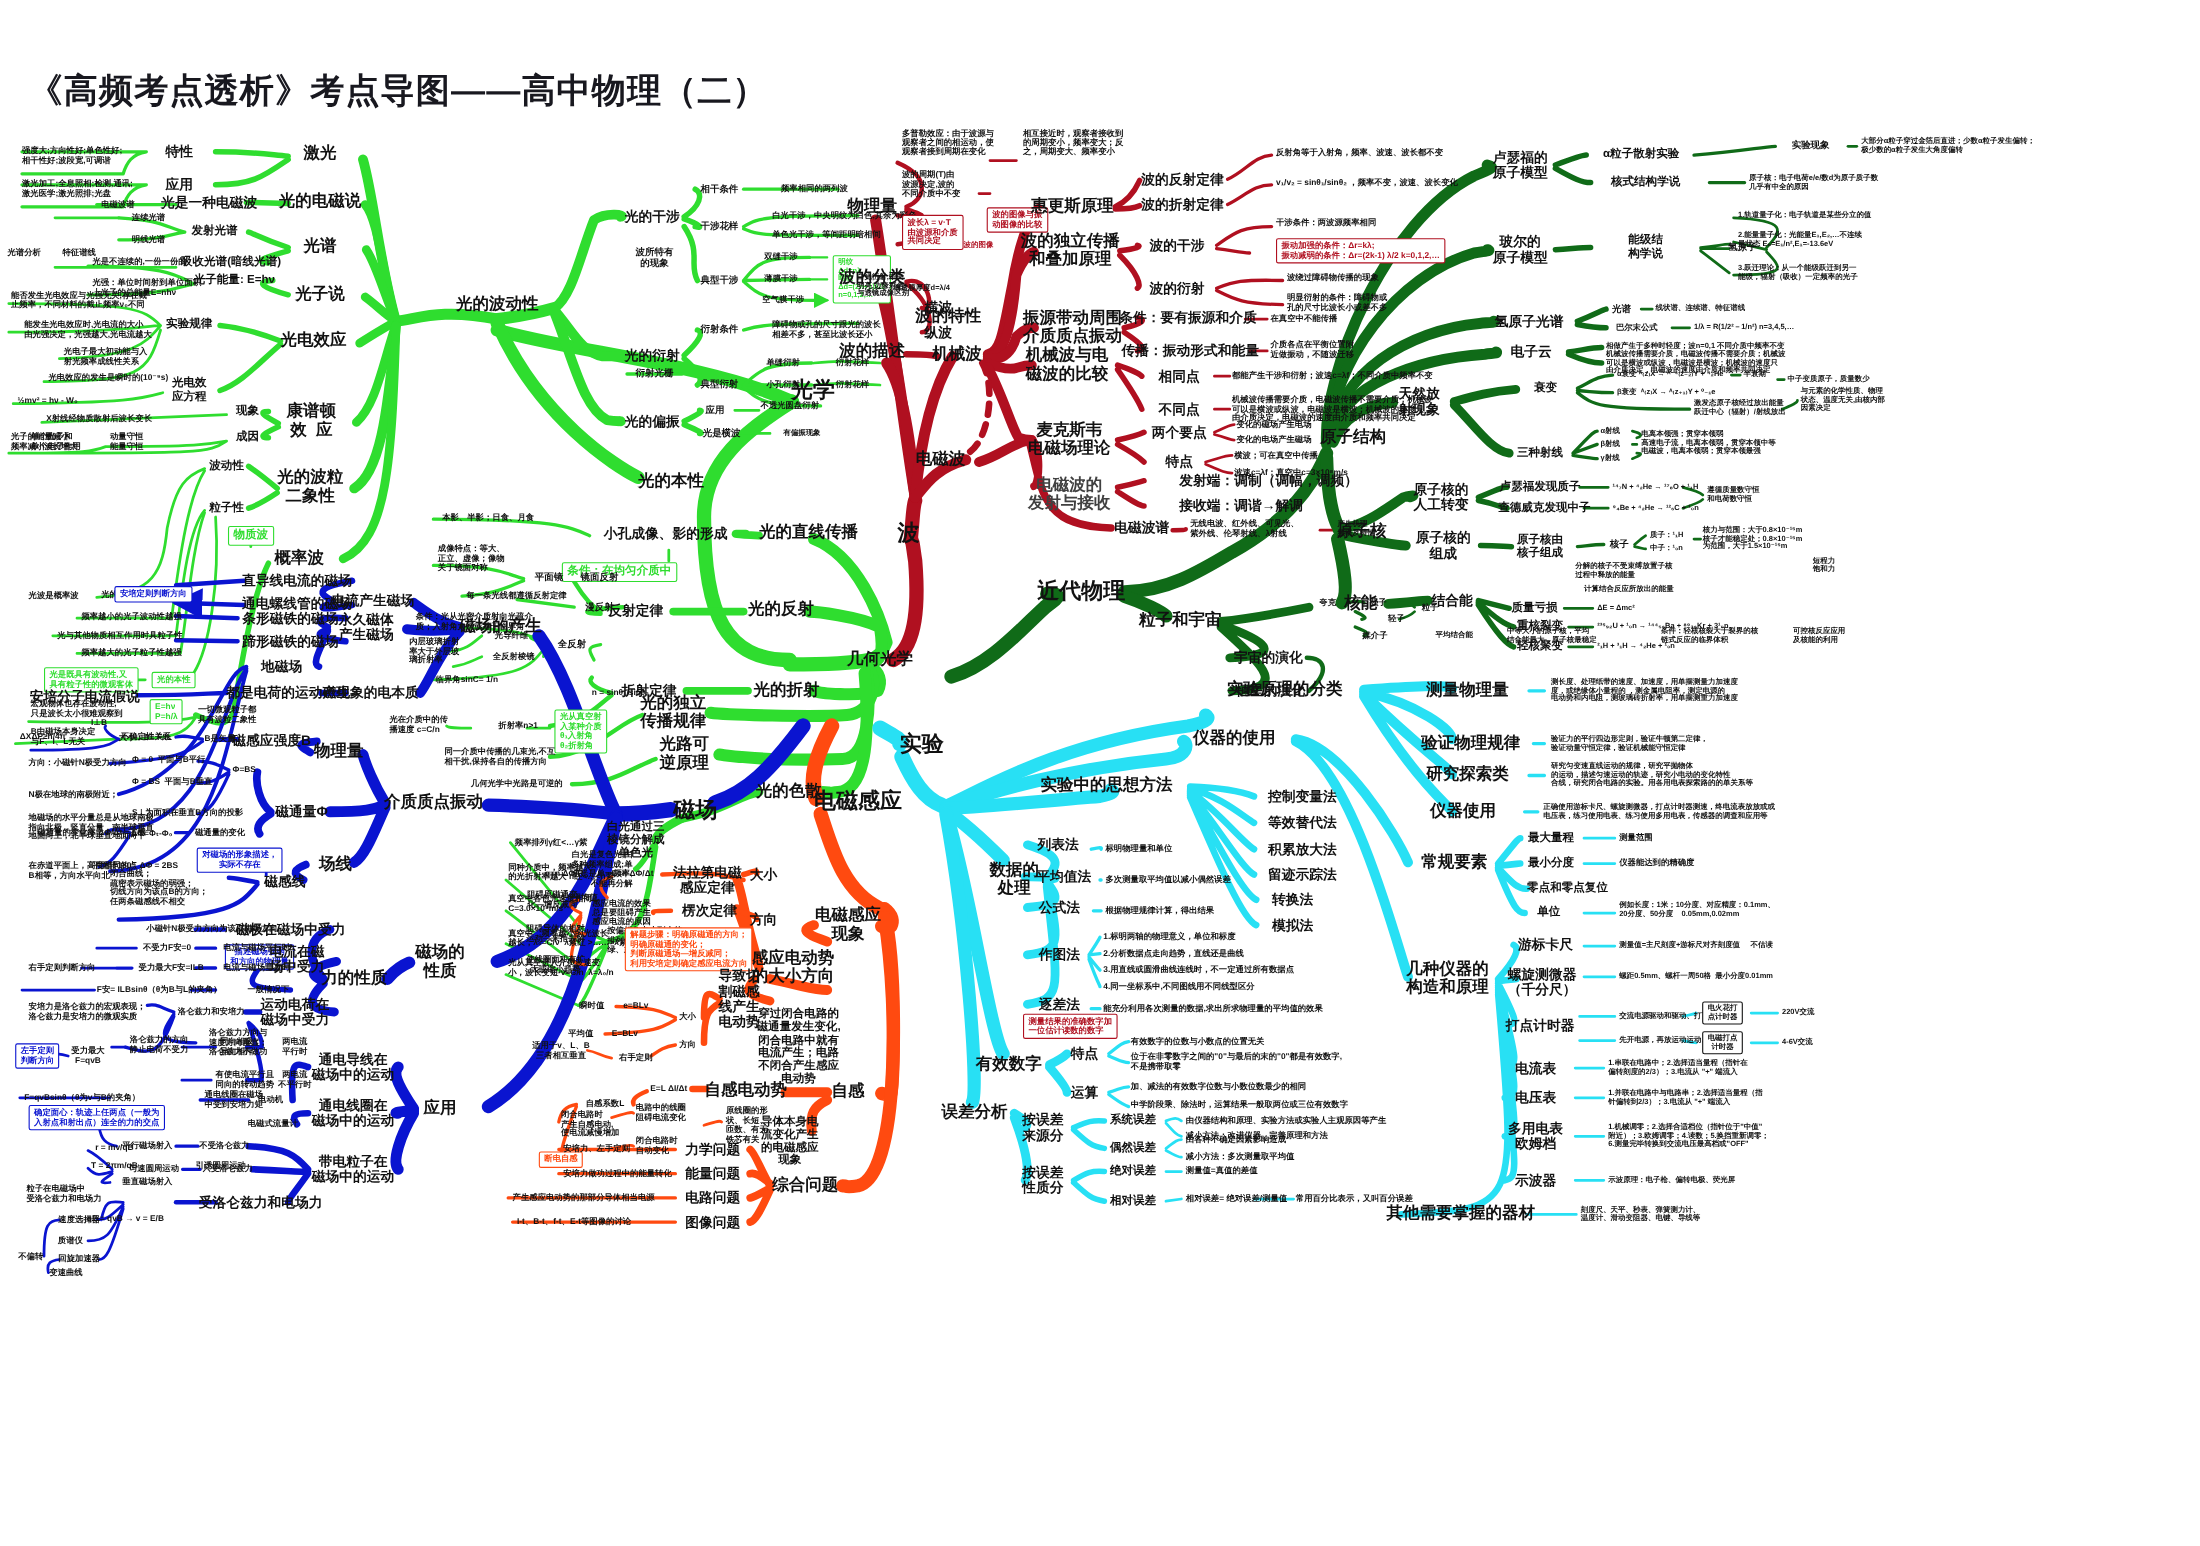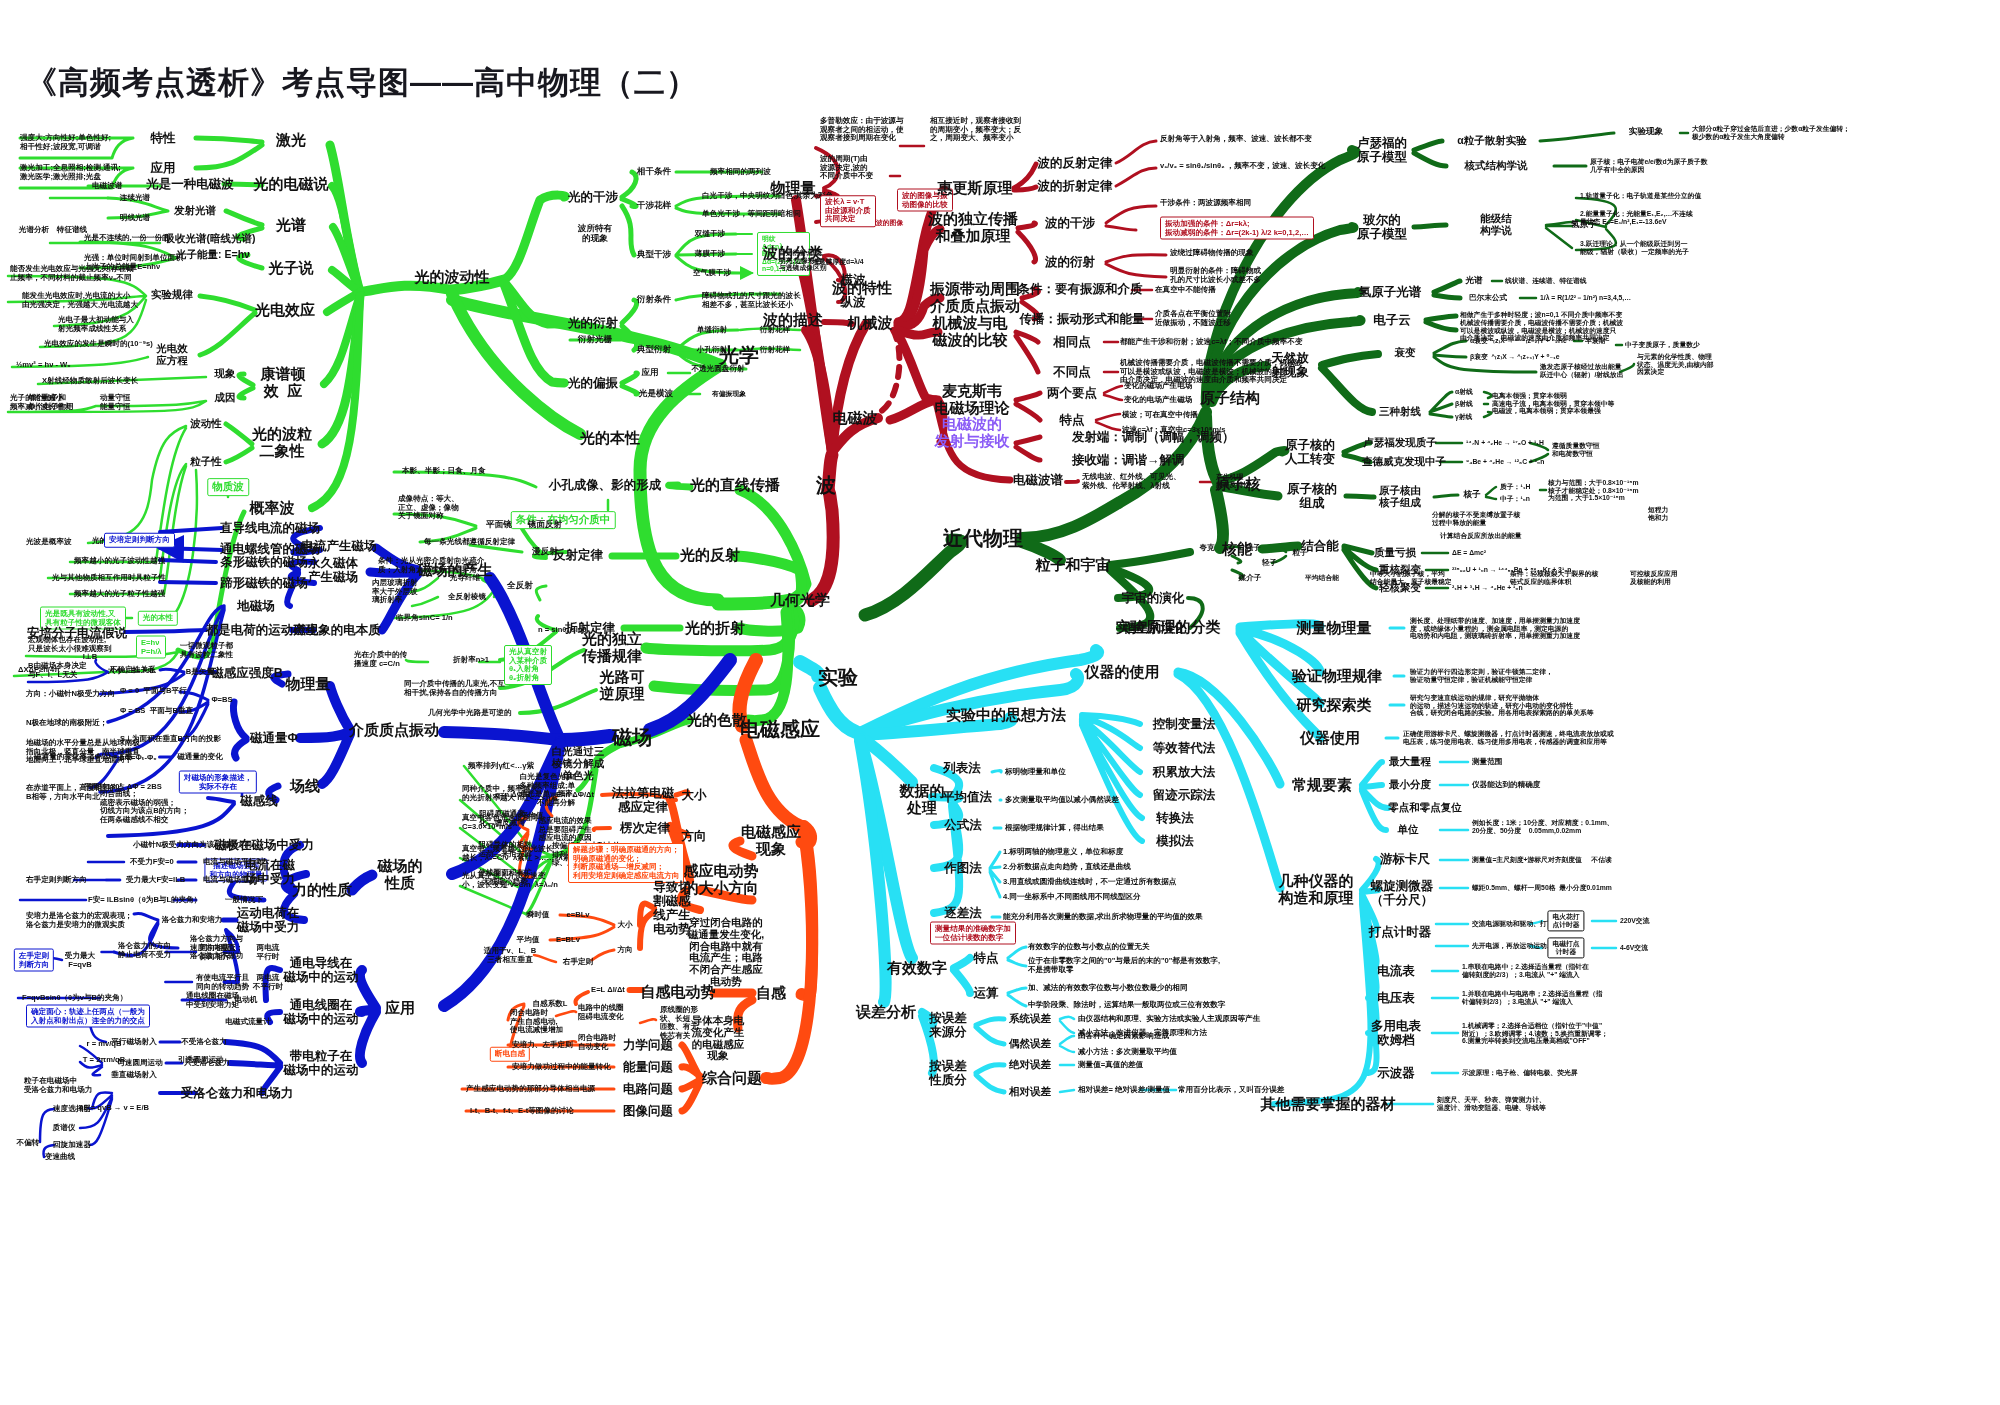--- a/index.html
+++ b/index.html
@@ -411,21 +411,21 @@
 激光医学;激光照排;光盘</div>
       <div class="n t2 ctr" style="left: 291px; top: 184px; color: rgb(17, 17, 17);">光的电磁说</div>
       <div class="n t3 ctr" style="left: 190px; top: 184px; color: rgb(17, 17, 17);">光是一种电磁波</div>
       <div class="n t6 lft" style="left: 92px; top: 186px; color: rgb(17, 17, 17);">电磁波谱</div>
       <div class="n t2 ctr" style="left: 291px; top: 225px; color: rgb(17, 17, 17);">光谱</div>
       <div class="n t4 ctr" style="left: 195px; top: 211px; color: rgb(17, 17, 17);">发射光谱</div>
       <div class="n t6 ctr" style="left: 135px; top: 198px; color: rgb(17, 17, 17);">连续光谱</div>
       <div class="n t6 ctr" style="left: 135px; top: 218px; color: rgb(17, 17, 17);">明线光谱</div>
       <div class="n t4 ctr" style="left: 210px; top: 239px; color: rgb(17, 17, 17);">吸收光谱(暗线光谱)</div>
       <div class="n t6 ctr" style="left: 72px; top: 230px; color: rgb(17, 17, 17);">特征谱线</div>
-      <div class="n t6 ctr" style="left: 22px; top: 230px; color: rgb(17, 17, 17); margin-left: 12px;">光谱分析</div>
+      <div class="n t6 ctr" style="left: 22px; top: 230px; color: rgb(17, 17, 17);">光谱分析</div>
       <div class="n t2 ctr" style="left: 291px; top: 268px; color: rgb(17, 17, 17);">光子说</div>
       <div class="n t4 ctr" style="left: 213px; top: 255px; color: rgb(17, 17, 17);">光子能量: E=hν</div>
       <div class="n t6 lft" style="left: 84px; top: 238px; color: rgb(17, 17, 17);">光是不连续的,一份一份的</div>
       <div class="n t6 lft" style="left: 84px; top: 262px; color: rgb(17, 17, 17);">光强：单位时间射到单位面积
 上光子的总能量E=nhν</div>
       <div class="n t2 ctr" style="left: 285px; top: 310px; color: rgb(17, 17, 17);">光电效应</div>
       <div class="n t4 ctr" style="left: 172px; top: 295px; color: rgb(17, 17, 17);">实验规律</div>
       <div class="n t6 lft" style="left: 10px; top: 273px; color: rgb(17, 17, 17);">能否发生光电效应与光强无关,存在截
 止频率，不同材料的截止频率ν₀不同</div>
       <div class="n t6 lft" style="left: 22px; top: 300px; color: rgb(17, 17, 17);">能发生光电效应时,光电流的大小
@@ -621,21 +621,21 @@
 可以是横波或纵波，电磁波是横波；机械波的速度只
 由介质决定，电磁波的速度由介质和频率共同决定</div>
       <div class="n t2 ctr" style="left: 972px; top: 400px; color: rgb(17, 17, 17);">麦克斯韦
 电磁场理论</div>
       <div class="n t3 ctr" style="left: 1072px; top: 393px; color: rgb(17, 17, 17);">两个要点</div>
       <div class="n t6 lft" style="left: 1124px; top: 386px; color: rgb(17, 17, 17);">变化的磁场产生电场</div>
       <div class="n t6 lft" style="left: 1124px; top: 400px; color: rgb(17, 17, 17);">变化的电场产生磁场</div>
       <div class="n t3 ctr" style="left: 1072px; top: 420px; color: rgb(17, 17, 17);">特点</div>
       <div class="n t6 lft" style="left: 1122px; top: 415px; color: rgb(17, 17, 17);">横波；可在真空中传播</div>
       <div class="n t6 lft" style="left: 1122px; top: 430px; color: rgb(17, 17, 17);">波速c=λf；真空中c=3×10⁸m/s</div>
-      <div class="n t2 ctr" style="left: 972px; top: 433px; color: #8b5cf6;">电磁波的
+      <div class="n t2 ctr" style="left: 972px; top: 450px; color: #404040;">电磁波的
 发射与接收</div>
       <div class="n t3 lft" style="left: 1072px; top: 437px; color: rgb(17, 17, 17);">发射端：调制（调幅，调频）</div>
       <div class="n t3 lft" style="left: 1072px; top: 460px; color: rgb(17, 17, 17);">接收端：调谐→解调</div>
       <div class="n t3 ctr" style="left: 1038px; top: 480px; color: rgb(17, 17, 17);">电磁波谱</div>
       <div class="n t6 lft" style="left: 1082px; top: 481px; color: rgb(17, 17, 17);">无线电波、红外线、可见光、
 紫外线、伦琴射线、λ射线</div>
       <div class="n t7 lft" style="left: 1216px; top: 481px; color: rgb(17, 17, 17);">产生机理
 频率及特性</div>
       <div class="n t2 ctr" style="left: 1230px; top: 398px; color: rgb(17, 17, 17);">原子结构</div>
       <div class="n t3 ctr" style="left: 1382px; top: 150px; color: rgb(17, 17, 17);">卢瑟福的

